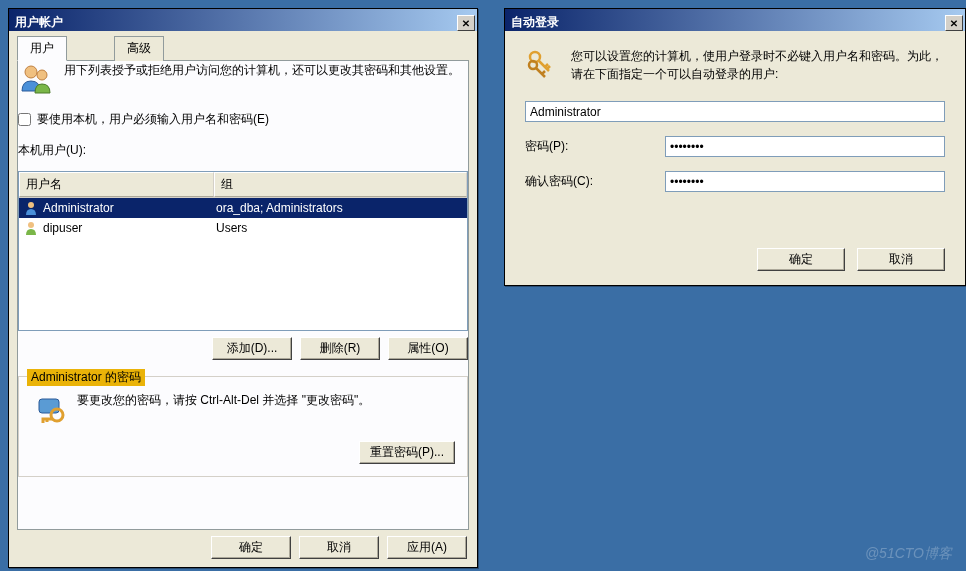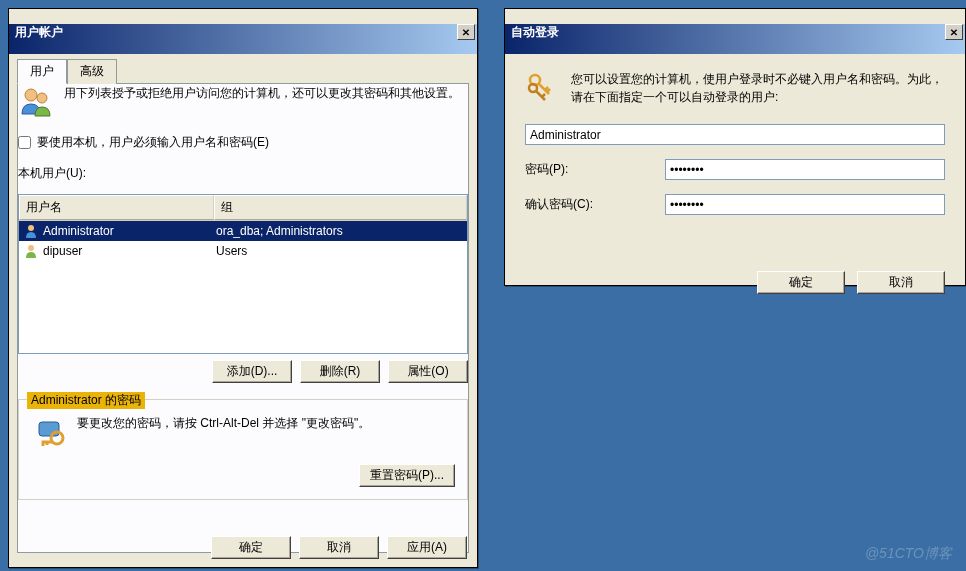--- a/index.html
+++ b/index.html
@@ -1,26 +1,26 @@
 <!DOCTYPE html>
 <html><head>
 <meta charset="utf-8">
 <style>
 * { box-sizing: border-box; margin: 0; padding: 0; font-family: "Microsoft YaHei", SimSun, Tahoma, sans-serif; font-size: 12px; }
 body { background: #3a6ea5; width: 966px; height: 571px; position: relative; overflow: hidden; }
 
 .window { position: absolute; background: #ece9d8; border: 1px solid #000; box-shadow: 1px 1px 0 rgba(0,0,0,0.3); }
-.titlebar { background: #0a246a; background: linear-gradient(to right, #0a246a, #a6caf0); color: #fff; height: 30px; display: flex; align-items: flex-start; padding: 0 2px 0 6px; font-weight: bold; margin-top: 15px; }
+.titlebar { background: #0a246a; background: linear-gradient(to right, #0a246a, #a6caf0); color: #fff; height: 22px; display: flex; align-items: flex-end; padding: 0 2px 0 6px; font-weight: bold; }
 .titlebar .spacer { flex: 1; }
 .close-btn { width: 18px; height: 16px; background: #d4d0c8; border: 1px solid #fff; border-right-color: #404040; border-bottom-color: #404040; display: flex; align-items: center; justify-content: center; color: #000; font-size: 10px; cursor: pointer; font-weight: bold; font-family: Arial; }
 
 
 #win1 { left: 8px; top: 8px; width: 470px; height: 560px; }
 .tab-area { padding: 4px 8px 8px 8px; }
-.tabs { display: flex; position: relative; top: 1px; z-index: 2; }
+.tabs { display: flex; position: relative; top: 1px; z-index: 2; gap: 47px; }
 .tab { padding: 3px 12px; background: #ece9d8; border: 1px solid #919b9c; border-bottom: none; cursor: pointer; margin-right: 0; }
 .tab.active { background: #fcfcfe; border-bottom: 1px solid #fcfcfe; }
 .tab-page { border: 1px solid #919b9c; background: #fcfcfe; padding: 0; height: 470px; position: relative; }
 
 .intro-row { display: flex; gap: 10px; margin-bottom: 14px; }
 .users-icon { width: 36px; height: 36px; flex-shrink: 0; display:flex; align-items:center; justify-content:center; }
 .intro-text { line-height: 1.5; }
 
 .checkbox-row { display: flex; align-items: center; margin-bottom: 14px; }
 .checkbox-row input[type=checkbox] { margin-right: 6px; width:13px; height:13px; }

